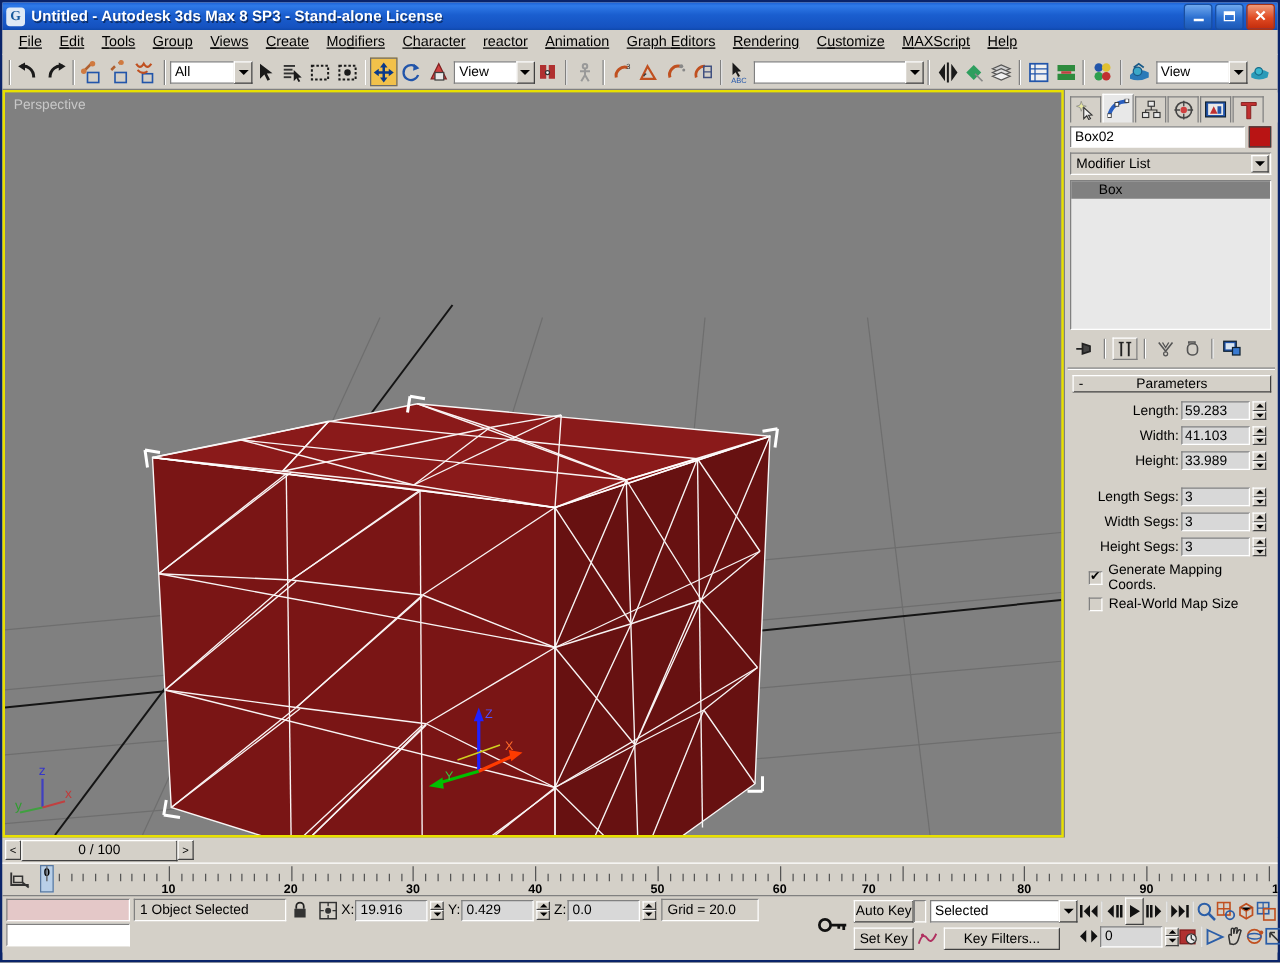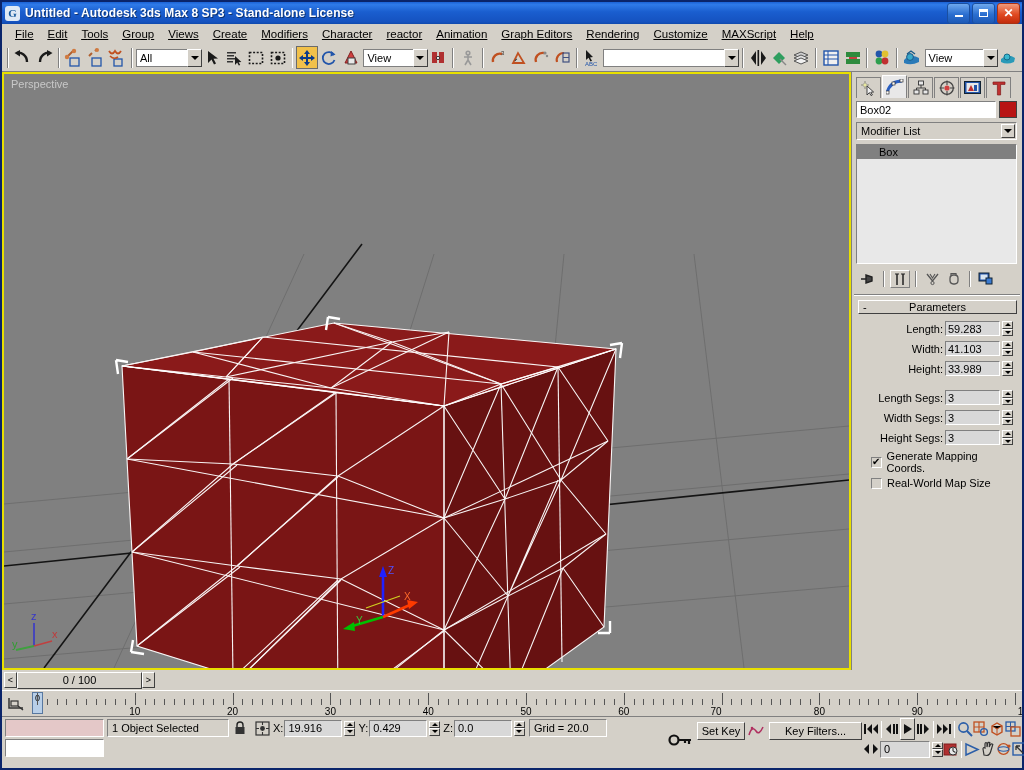--- a/index.html
+++ b/index.html
@@ -118,21 +118,21 @@
   .timeslider{height:20px;background:#d4d0c8;display:flex;align-items:center;padding:0 2px;box-sizing:border-box;}
   .ts-btn{width:13px;height:16px;background:#d4d0c8;border:1px solid #fff;
     border-right-color:#404040;border-bottom-color:#404040;
     display:flex;align-items:center;justify-content:center;font-size:9px;box-sizing:border-box;}
   .ts-thumb{width:125px;height:17px;background:#d4d0c8;border:1px solid #fff;
     border-right-color:#404040;border-bottom-color:#404040;
     display:flex;align-items:center;justify-content:center;font-size:11px;box-sizing:border-box;}
   .trackbar{height:26px;background:#d4d0c8;display:flex;align-items:stretch;
     border-top:1px solid #fff;box-sizing:border-box;position:relative;}
   .tb-icon{width:28px;display:flex;align-items:center;justify-content:center;}
-  .ruler{flex:1;position:relative;overflow:hidden;}
+  .ruler{flex:1;position:relative;overflow:hidden;font-weight:bold;}
   .rtick{position:absolute;bottom:11px;width:1px;background:#555;}
   .rlbl{position:absolute;bottom:-1px;font-size:10px;color:#000;transform:translateX(-50%);}
   .tmarker{position:absolute;top:1px;width:11px;height:22px;background:#b8cfe8;
     border:1px solid #5878a0;box-sizing:border-box;font-size:9px;text-align:center;color:#000;}
 
   
   .statuszone{height:46px;background:#d4d0c8;display:flex;border-top:1px solid #808080;box-sizing:border-box;}
   .mini-listener{width:105px;padding:2px 3px;box-sizing:border-box;}
   .ml-row{height:18px;border:1px solid #808080;border-right-color:#fff;border-bottom-color:#fff;box-sizing:border-box;}
   .ml-row.pink{background:#e4c8c8;}
@@ -823,21 +823,21 @@
         <div class="rtick" style="left: 603.58px; height: 6px;"></div>
         <div class="rtick" style="left: 613.36px; height: 6px;"></div>
         <div class="rtick" style="left: 623.14px; height: 6px;"></div>
         <div class="rtick" style="left: 632.92px; height: 6px;"></div>
         <div class="rtick" style="left: 642.7px; height: 6px;"></div>
         <div class="rtick" style="left: 652.48px; height: 6px;"></div>
         <div class="rtick" style="left: 662.26px; height: 6px;"></div>
         <div class="rtick" style="left: 672.04px; height: 6px;"></div>
         <div class="rtick" style="left: 681.82px; height: 6px;"></div>
         <div class="rtick" style="left: 691.6px; height: 12px;"></div>
-        <div class="rlbl" style="left: 686px;">70</div>
+        <div class="rlbl" style="left: 665px;">70</div>
         <div class="rtick" style="left: 701.38px; height: 6px;"></div>
         <div class="rtick" style="left: 711.16px; height: 6px;"></div>
         <div class="rtick" style="left: 720.94px; height: 6px;"></div>
         <div class="rtick" style="left: 730.72px; height: 6px;"></div>
         <div class="rtick" style="left: 740.5px; height: 6px;"></div>
         <div class="rtick" style="left: 750.28px; height: 6px;"></div>
         <div class="rtick" style="left: 760.06px; height: 6px;"></div>
         <div class="rtick" style="left: 769.84px; height: 6px;"></div>
         <div class="rtick" style="left: 779.62px; height: 6px;"></div>
         <div class="rtick" style="left: 789.4px; height: 12px;"></div>
@@ -925,20 +925,30 @@
     </div>
 
     <div style="width:32px;display:flex;align-items:center;justify-content:center">
       <svg width="26" height="16" viewBox="0 0 26 16">
           <circle cx="6" cy="8" r="4.5" fill="none" stroke="#111" stroke-width="2.2"></circle>
           <path d="M10 8 L23 8 M21 8 L21 12 M17 8 L17 11" stroke="#111" stroke-width="2.2" fill="none"></path>
         </svg>
       </div>
 
     <div style="display:flex;flex-direction:column;padding-top:2px">
+      <div style="display:flex;align-items:center;height:20px">
+        <div class="btn3d" style="width:48px;height:18px">Auto Key</div>
+        <div class="sinset" style="width:0;flex:0"></div>
+        <div class="tcombo" style="width:118px;height:18px;margin-left:3px">
+          <span>Selected</span>
+          <span class="arw">
+              <span class="dn"></span>
+            </span>
+        </div>
+      </div>
       <div style="display:flex;align-items:center;height:20px;margin-top:2px">
         <div class="btn3d" style="width:48px;height:18px">Set Key</div>
         <div style="width:22px;display:flex;align-items:center;justify-content:center">
           <svg width="16" height="14" viewBox="0 0 16 14">
               <path d="M1 11 Q4 1 8 7 Q11 12 15 3" stroke="#b03060" stroke-width="1.5" fill="none"></path>
               <circle cx="4" cy="4" r="1.3" fill="#b03060"></circle>
             </svg>
           </div>
         <div class="btn3d" style="width:93px;height:18px;margin-left:2px">Key Filters...</div>
       </div>

